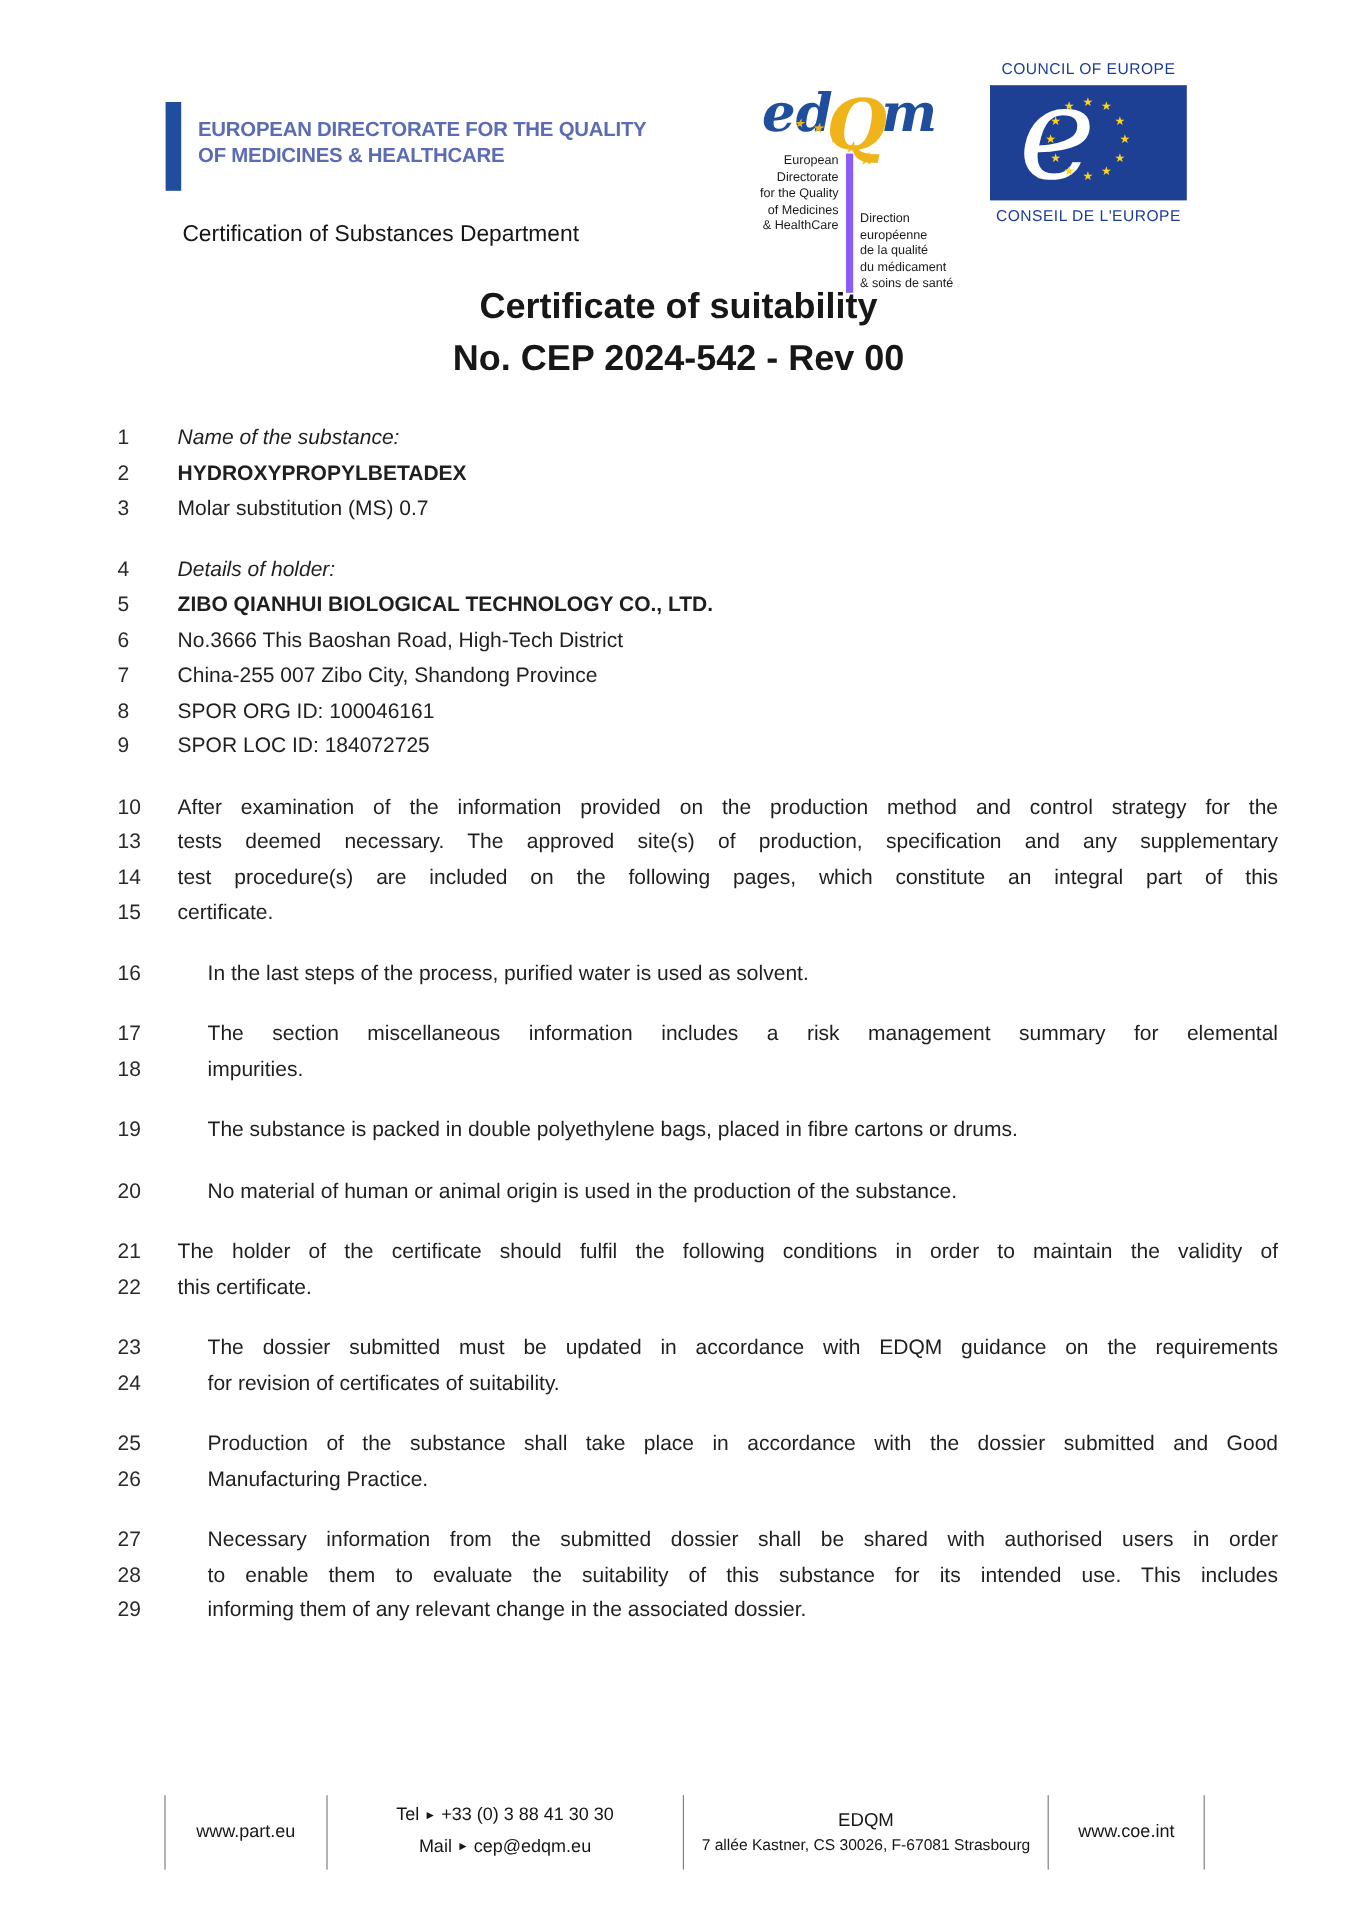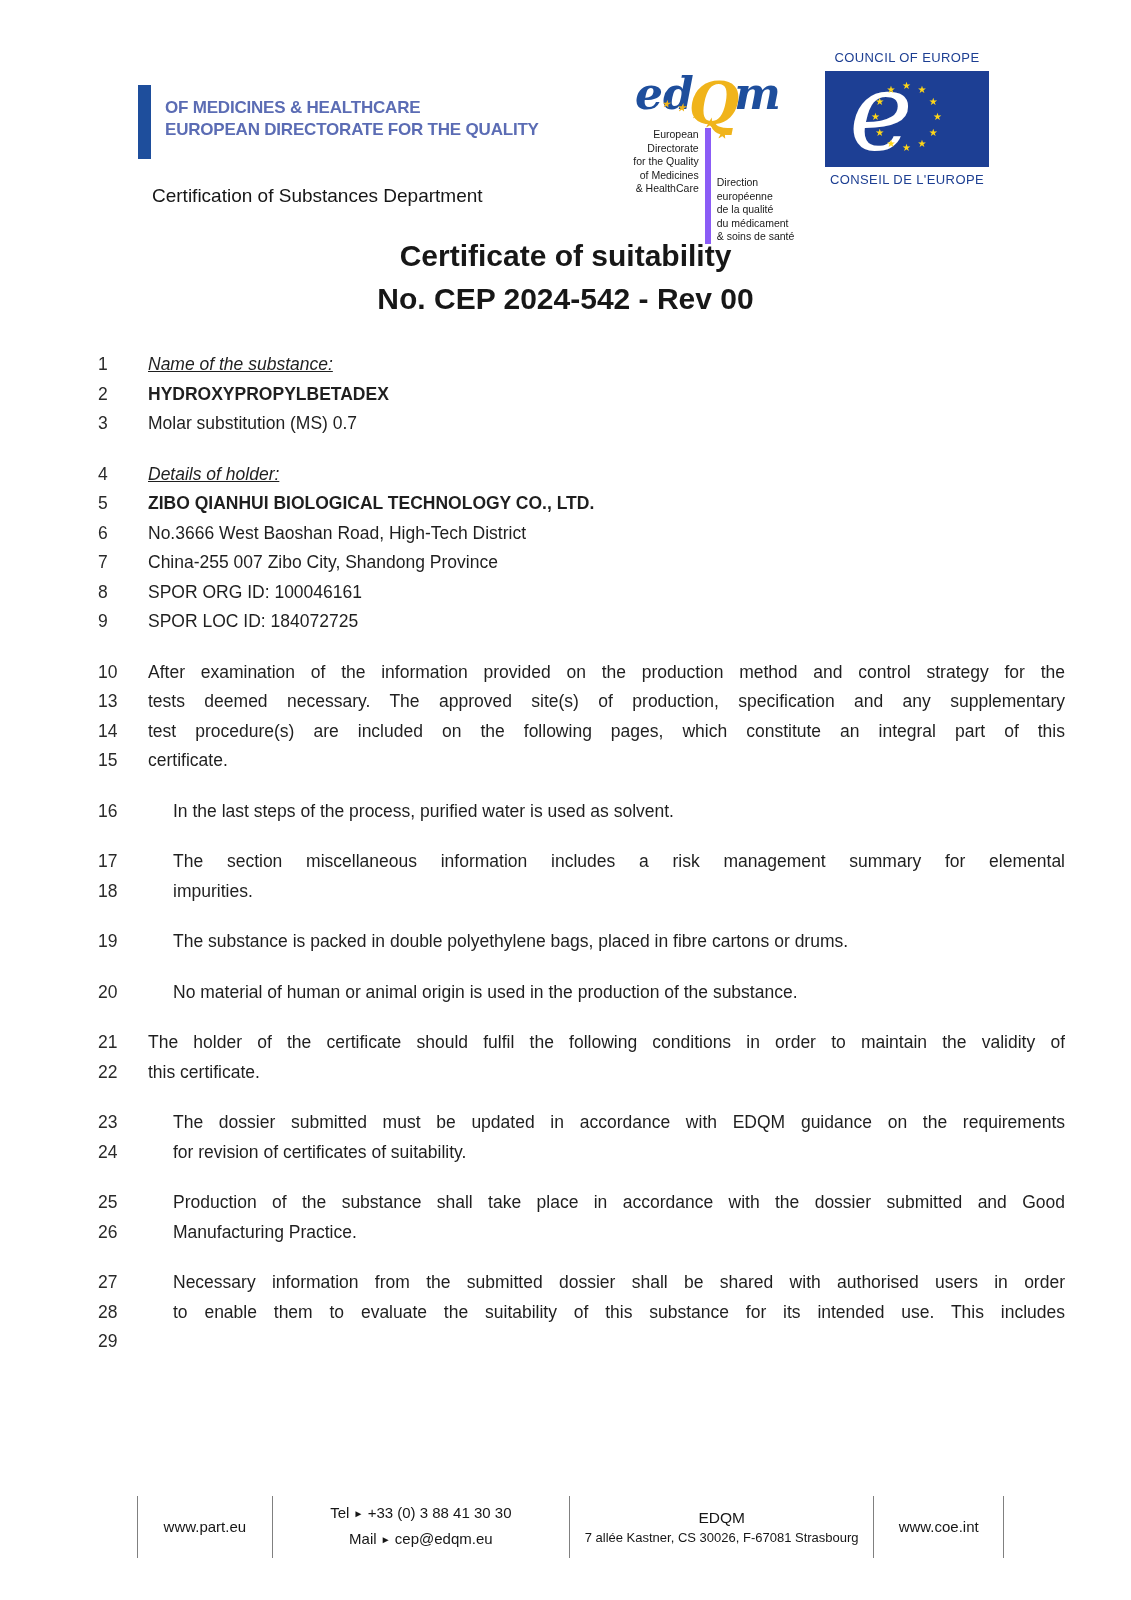--- a/index.html
+++ b/index.html
@@ -64,21 +64,21 @@
     text-align: center; font-size: 30px; font-weight: bold; color: #171717; line-height: 43px;
   }
 
   
   .lines { position: absolute; left: 0; top: 350px; width: 1131px; font-size: 17.5px; }
   .line-row { display: flex; line-height: 29.5px; }
   .line-row.gap { margin-top: 21px; }
   .line-num { flex: 0 0 50px; margin-left: 98px; color: #2a2a2a; }
   .line-text { flex: 0 0 auto; width: 917px; height: 29.5px; overflow: hidden; }
   .line-text.ind { margin-left: 25px; width: 892px; }
-  .line-text.it { font-style: italic; text-decoration: underline; }
+  .line-text.it { font-style: italic; }
   .line-text.bd, .line-text .bd { font-weight: bold; }
   .line-text.jfy { text-align: justify; }
   .line-text.jfy::after { content: ""; display: inline-block; width: 100%; height: 0; }
 
   
   .footer {
     position: absolute; left: 137px; top: 1496px; height: 62px; width: 866px;
     display: flex; font-size: 15px; color: #161616;
     border-right: 1px solid #808080;
   }
@@ -96,22 +96,22 @@
   .faddr { font-size: 13px; line-height: 19px; }
 </style>
 </head>
 <body>
 
 <div class="page">
 
   <div class="header-left">
     <div class="hl-bar"></div>
     <div class="hl-text">
+      <div>EUROPEAN DIRECTORATE FOR THE QUALITY</div>
       <div>OF MEDICINES &amp; HEALTHCARE</div>
-      <div>EUROPEAN DIRECTORATE FOR THE QUALITY</div>
     </div>
   </div>
 
   <div class="department">Certification of Substances Department</div>
 
   <div class="edqm-logo">
     <div class="edqm-word">
       <span class="ew-ed">ed</span><span class="ew-q">Q</span><span class="ew-m">m</span>
       <div class="edqm-stars">
           <span style="left: 56px; top: 48px; font-size: 9px;">★</span>
@@ -180,21 +180,21 @@
       <div class="line-row gap">
         <span class="line-num">4</span>
         <span class="line-text it">Details of holder:</span>
       </div>
       <div class="line-row">
         <span class="line-num">5</span>
         <span class="line-text bd">ZIBO QIANHUI BIOLOGICAL TECHNOLOGY CO., LTD.</span>
       </div>
       <div class="line-row">
         <span class="line-num">6</span>
-        <span class="line-text">No.3666 West Baoshan Road, High-Tech District</span>
+        <span class="line-text">No.3666 This Baoshan Road, High-Tech District</span>
       </div>
       <div class="line-row">
         <span class="line-num">7</span>
         <span class="line-text">China-255 007 Zibo City, Shandong Province</span>
       </div>
       <div class="line-row">
         <span class="line-num">8</span>
         <span class="line-text">SPOR ORG ID: 100046161</span>
       </div>
       <div class="line-row">
@@ -264,20 +264,21 @@
       <div class="line-row gap">
         <span class="line-num">27</span>
         <span class="line-text ind jfy">Necessary information from the submitted dossier shall be shared with authorised users in order</span>
       </div>
       <div class="line-row">
         <span class="line-num">28</span>
         <span class="line-text ind jfy">to enable them to evaluate the suitability of this substance for its intended use. This includes</span>
       </div>
       <div class="line-row">
         <span class="line-num">29</span>
+        <span class="line-text ind">informing them of any relevant change in the associated dossier.</span>
       </div>
     </div>
 
   <div class="footer">
     <div class="fcell f1">
       <span>www.part.eu</span>
     </div>
     <div class="fcell f2">
       <div>
         <span>Tel</span>

